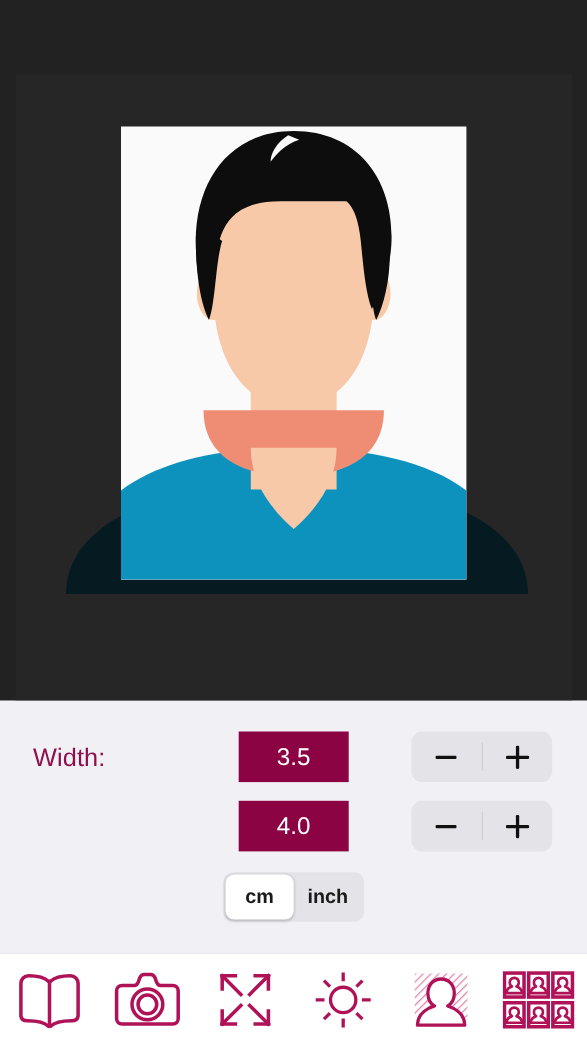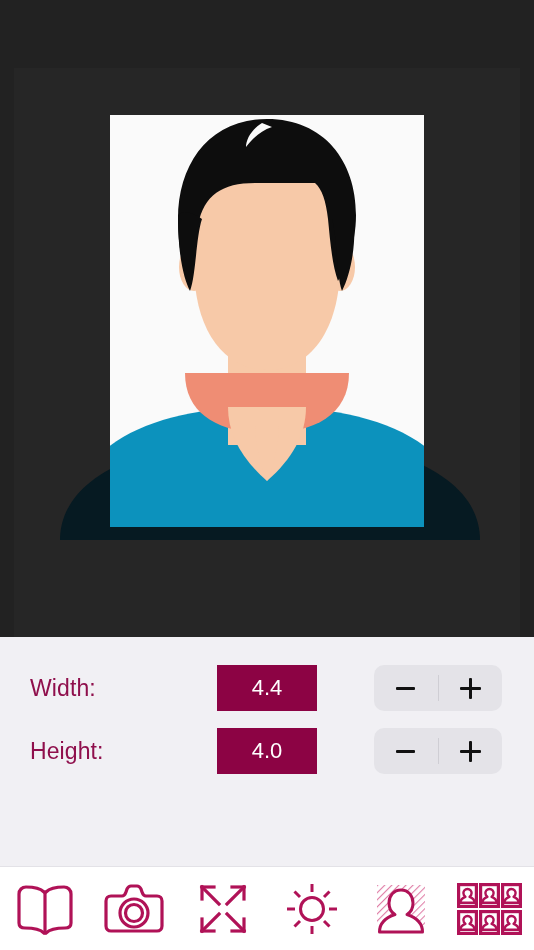--- a/index.html
+++ b/index.html
@@ -246,46 +246,49 @@
 
         <path d="M152 8 C142 14, 136 24, 136 32 C142 24, 150 16, 162 12 Z" fill="#fafafa"></path>
       </svg>
     </div>
   </div>
 
   <div class="controls">
 
     <div class="row row-width">
       <span class="field-label">Width:</span>
-      <div class="value-box">4.4</div>
+      <div class="value-box">3.5</div>
       <div class="stepper">
         <div class="stepper-btn">
           <span class="minus-glyph"></span>
         </div>
         <div class="stepper-sep"></div>
         <div class="stepper-btn">
           <span class="plus-glyph"></span>
         </div>
       </div>
     </div>
 
     <div class="row row-height">
-      <span class="field-label">Height:</span>
       <div class="value-box">4.0</div>
       <div class="stepper">
         <div class="stepper-btn">
           <span class="minus-glyph"></span>
         </div>
         <div class="stepper-sep"></div>
         <div class="stepper-btn">
           <span class="plus-glyph"></span>
         </div>
       </div>
     </div>
 
+    <div class="units">
+      <div class="unit-seg active">cm</div>
+      <div class="unit-seg">inch</div>
+    </div>
   </div>
 
   <div class="toolbar">
 
     <div class="tool">
       <span>
         <svg width="60" height="52" viewBox="0 0 60 52">
           <g fill="none" stroke="#b01257" stroke-width="3.2" stroke-linejoin="round" stroke-linecap="round">
             <path d="M29 9 C25 5, 18 4, 11 4 C7 4, 4 7, 4 11 L4 40 C4 43, 6 45, 10 45 C18 45, 25 46, 29 50"></path>
             <path d="M31 9 C35 5, 42 4, 49 4 C53 4, 56 7, 56 11 L56 40 C56 43, 54 45, 50 45 C42 45, 35 46, 31 50"></path>

